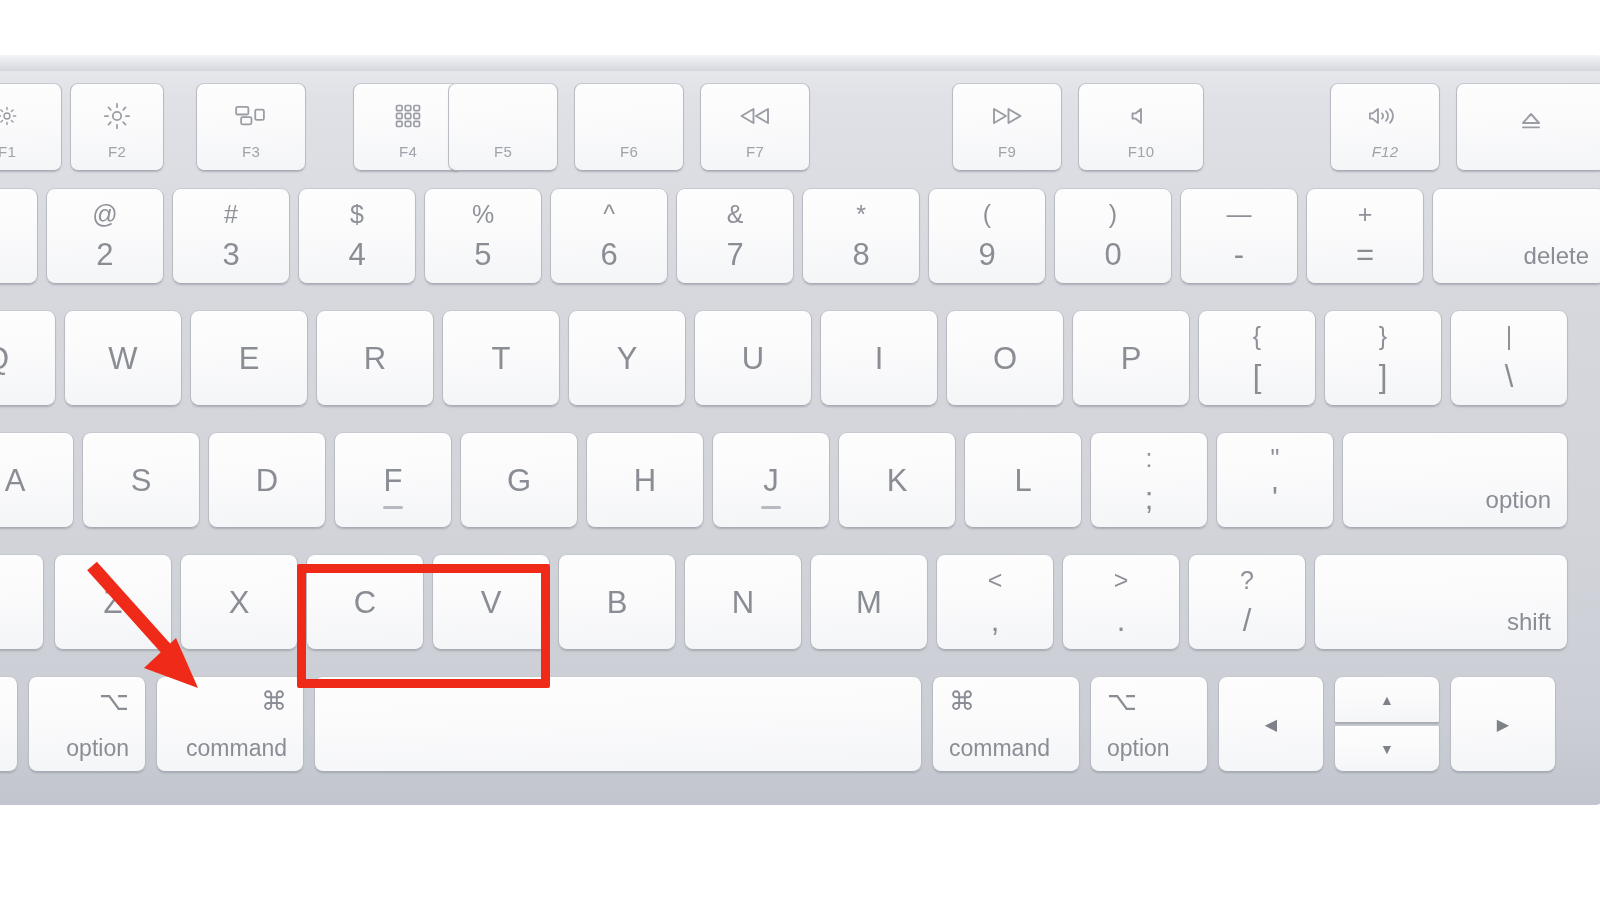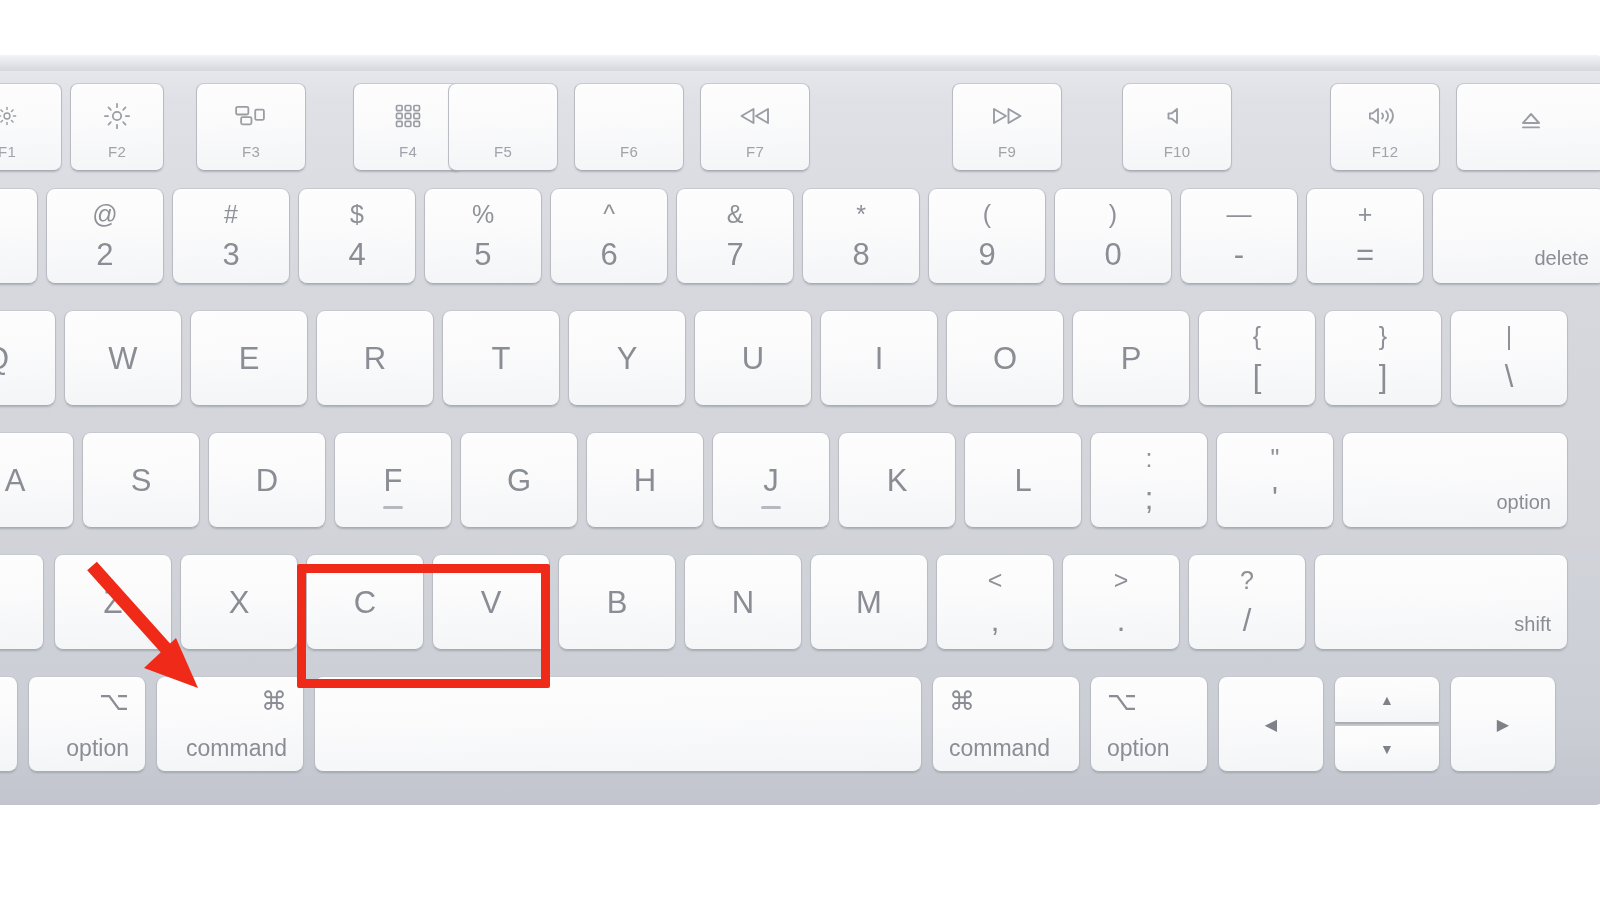--- a/index.html
+++ b/index.html
@@ -119,21 +119,21 @@
     font-size: 15px;
     color: #a0a3aa;
     letter-spacing: 0.3px;
   }
 
   
   .word-br {
     position: absolute;
     right: 16px;
     bottom: 13px;
-    font-size: 20px;
+    font-size: 24px;
     color: #8a8d94;
   }
   
   .mod-sym-r {
     position: absolute;
     right: 16px;
     top: 11px;
     font-size: 26px;
     color: #8a8d94;
     line-height: 1;
@@ -318,33 +318,33 @@
           <div class="fn-icon">
             <svg width="34" height="18" viewBox="0 0 34 18" fill="none" stroke="#9a9da4" stroke-width="1.9" stroke-linejoin="round">
               <path d="M4 2 L16 9 L4 16 Z"></path>
               <path d="M18.5 2 L30.5 9 L18.5 16 Z"></path>
             </svg>
           </div>
           <div class="fn-label">F9</div>
         </div>
       </div>
 
-      <div class="key" style="left:1118px; width:110px;margin-left:44px;">
+      <div class="key" style="left:1118px; width:126px;">
         <div class="fn-face">
           <div class="fn-icon">
             <svg width="22" height="20" viewBox="0 0 22 20" fill="none" stroke="#9a9da4" stroke-width="1.9" stroke-linejoin="round">
               <path d="M11 3 L5.5 7.4 H2.5 v5.2 H5.5 L11 17 Z"></path>
             </svg>
           </div>
           <div class="fn-label">F10</div>
         </div>
       </div>
 
 
-      <div class="key" style="left:1370px; width:110px;">
+      <div class="key" style="left:1370px; width:110px;font-style:italic;">
         <div class="fn-face">
           <div class="fn-icon">
             <svg width="32" height="20" viewBox="0 0 32 20" fill="none" stroke="#9a9da4" stroke-width="1.8" stroke-linejoin="round" stroke-linecap="round">
               <path d="M9 3 L3.5 7.4 H0.8 v5.2 H3.5 L9 17 Z"></path>
               <path d="M13 7.4 a3.6 3.6 0 0 1 0 5.2"></path>
               <path d="M17 5.2 a6.6 6.6 0 0 1 0 9.6"></path>
               <path d="M21 3.2 a9.4 9.4 0 0 1 0 13.6"></path>
             </svg>
           </div>
           <div class="fn-label">F12</div>

